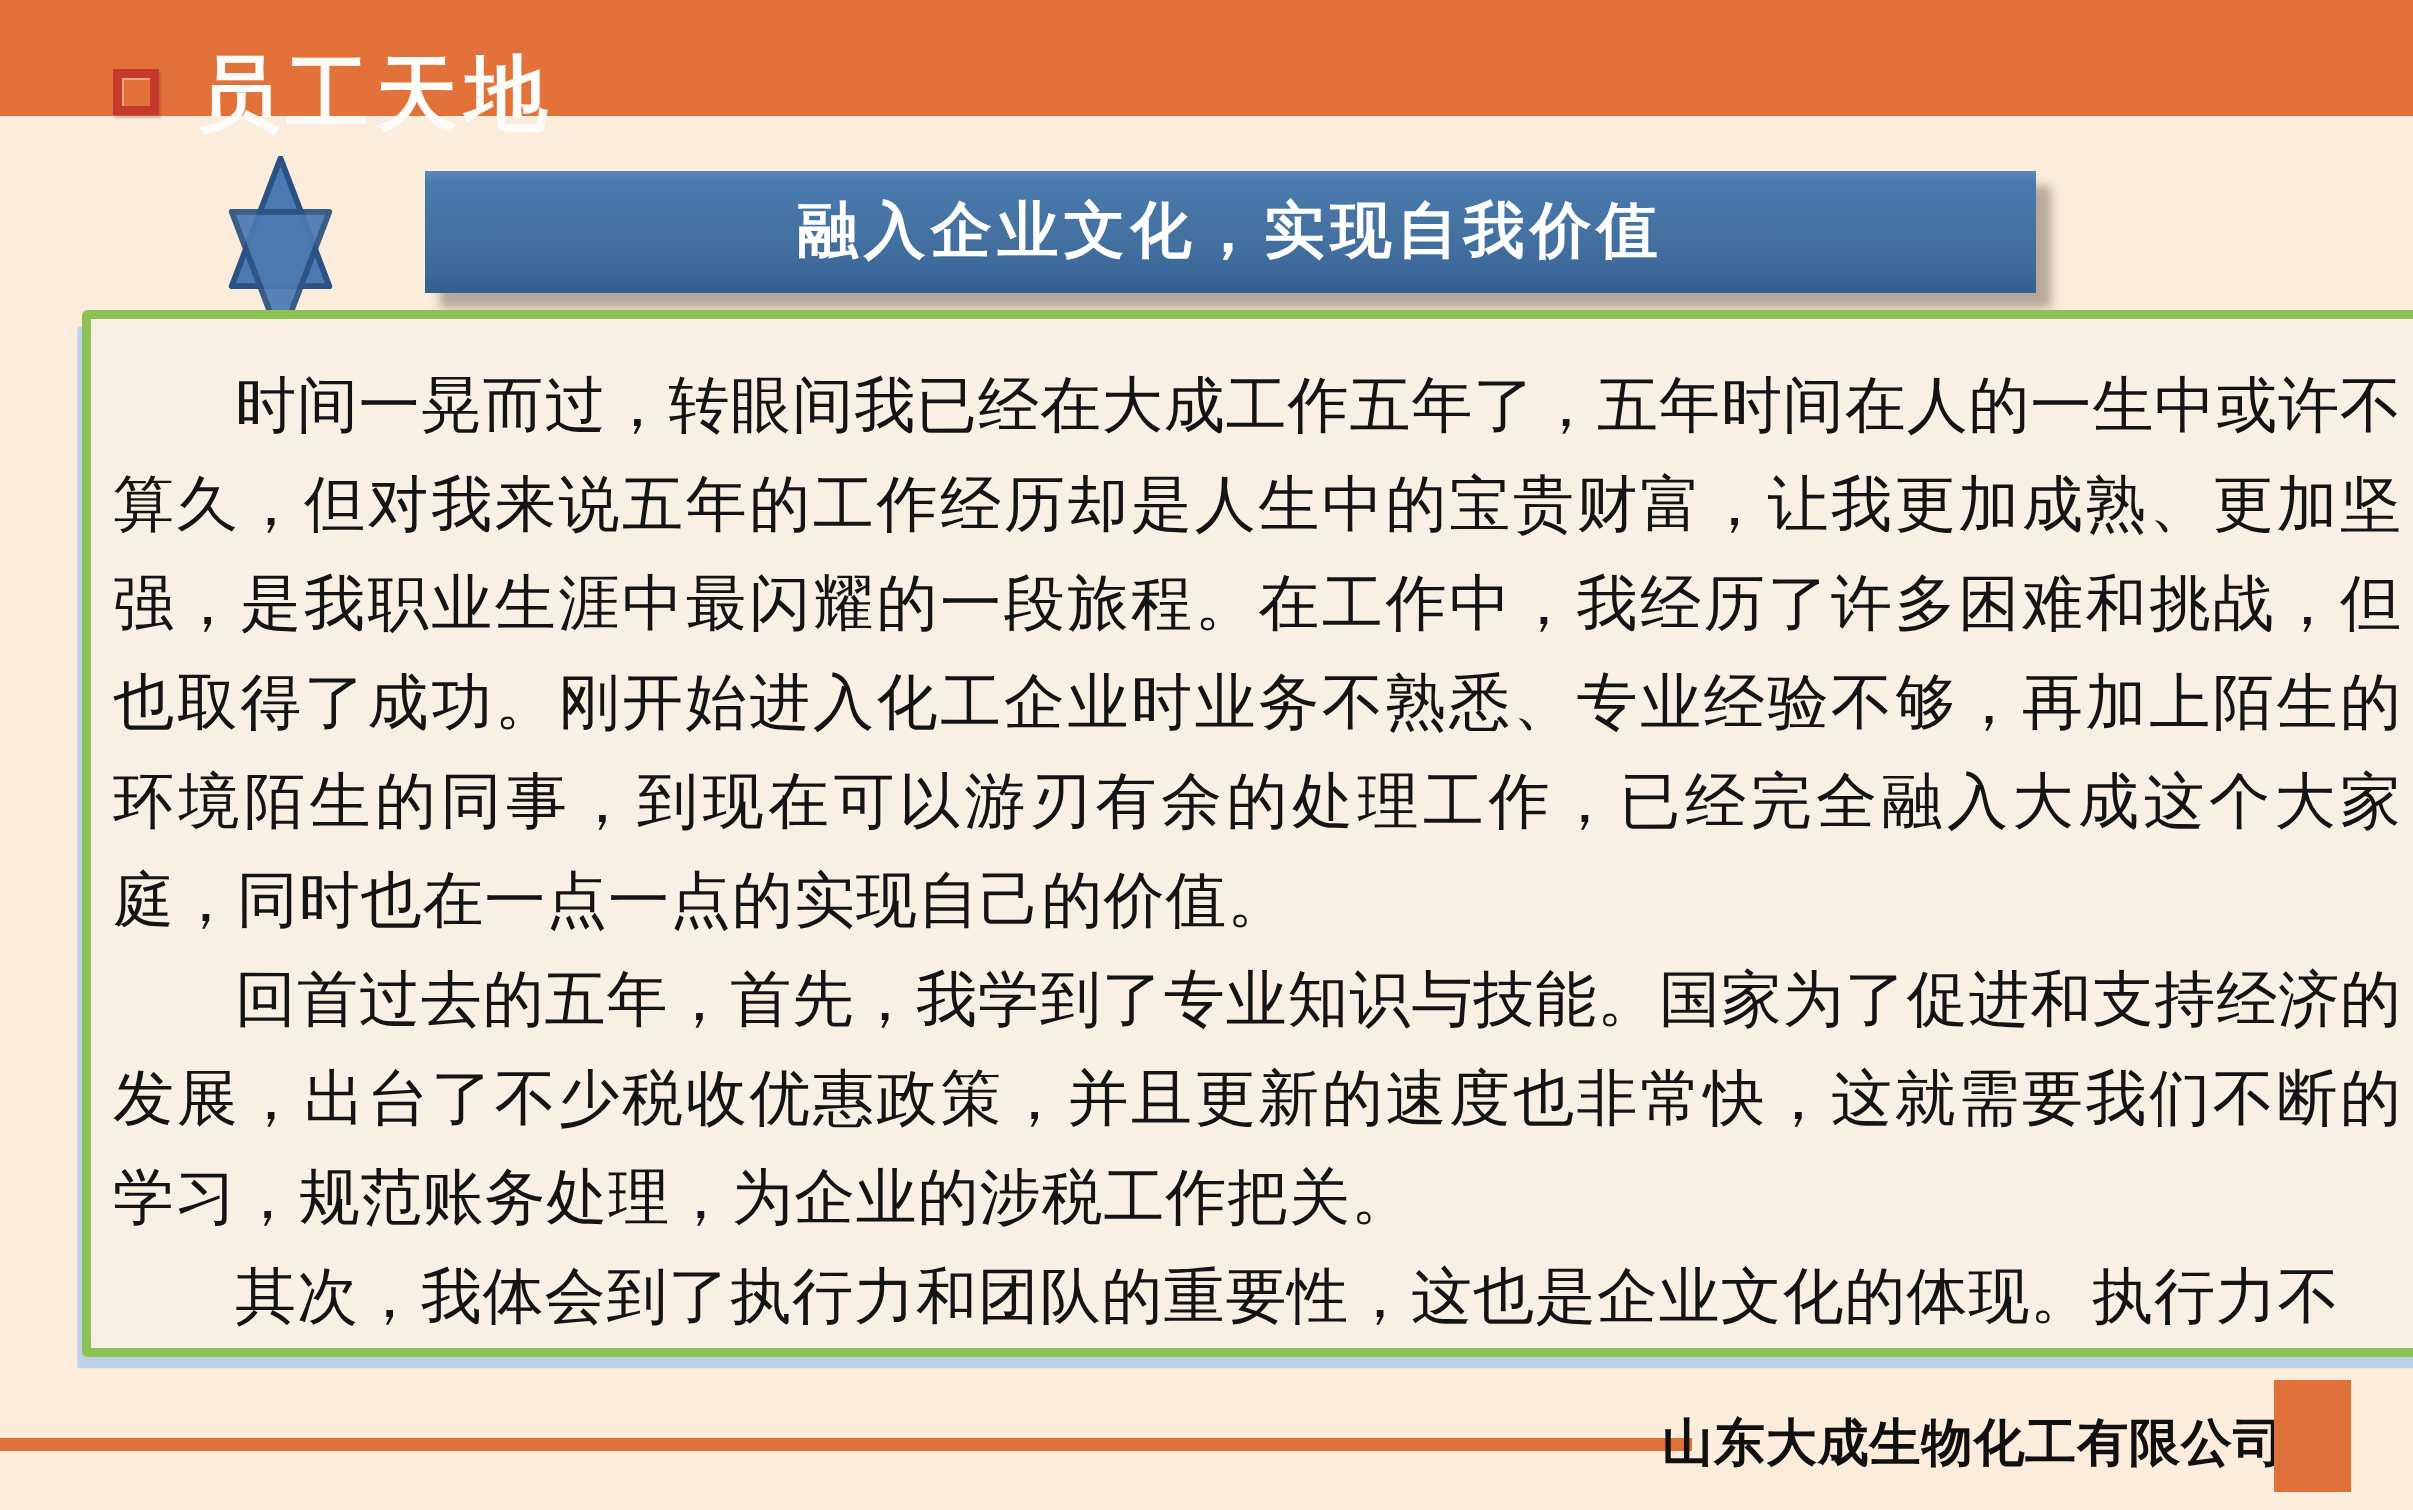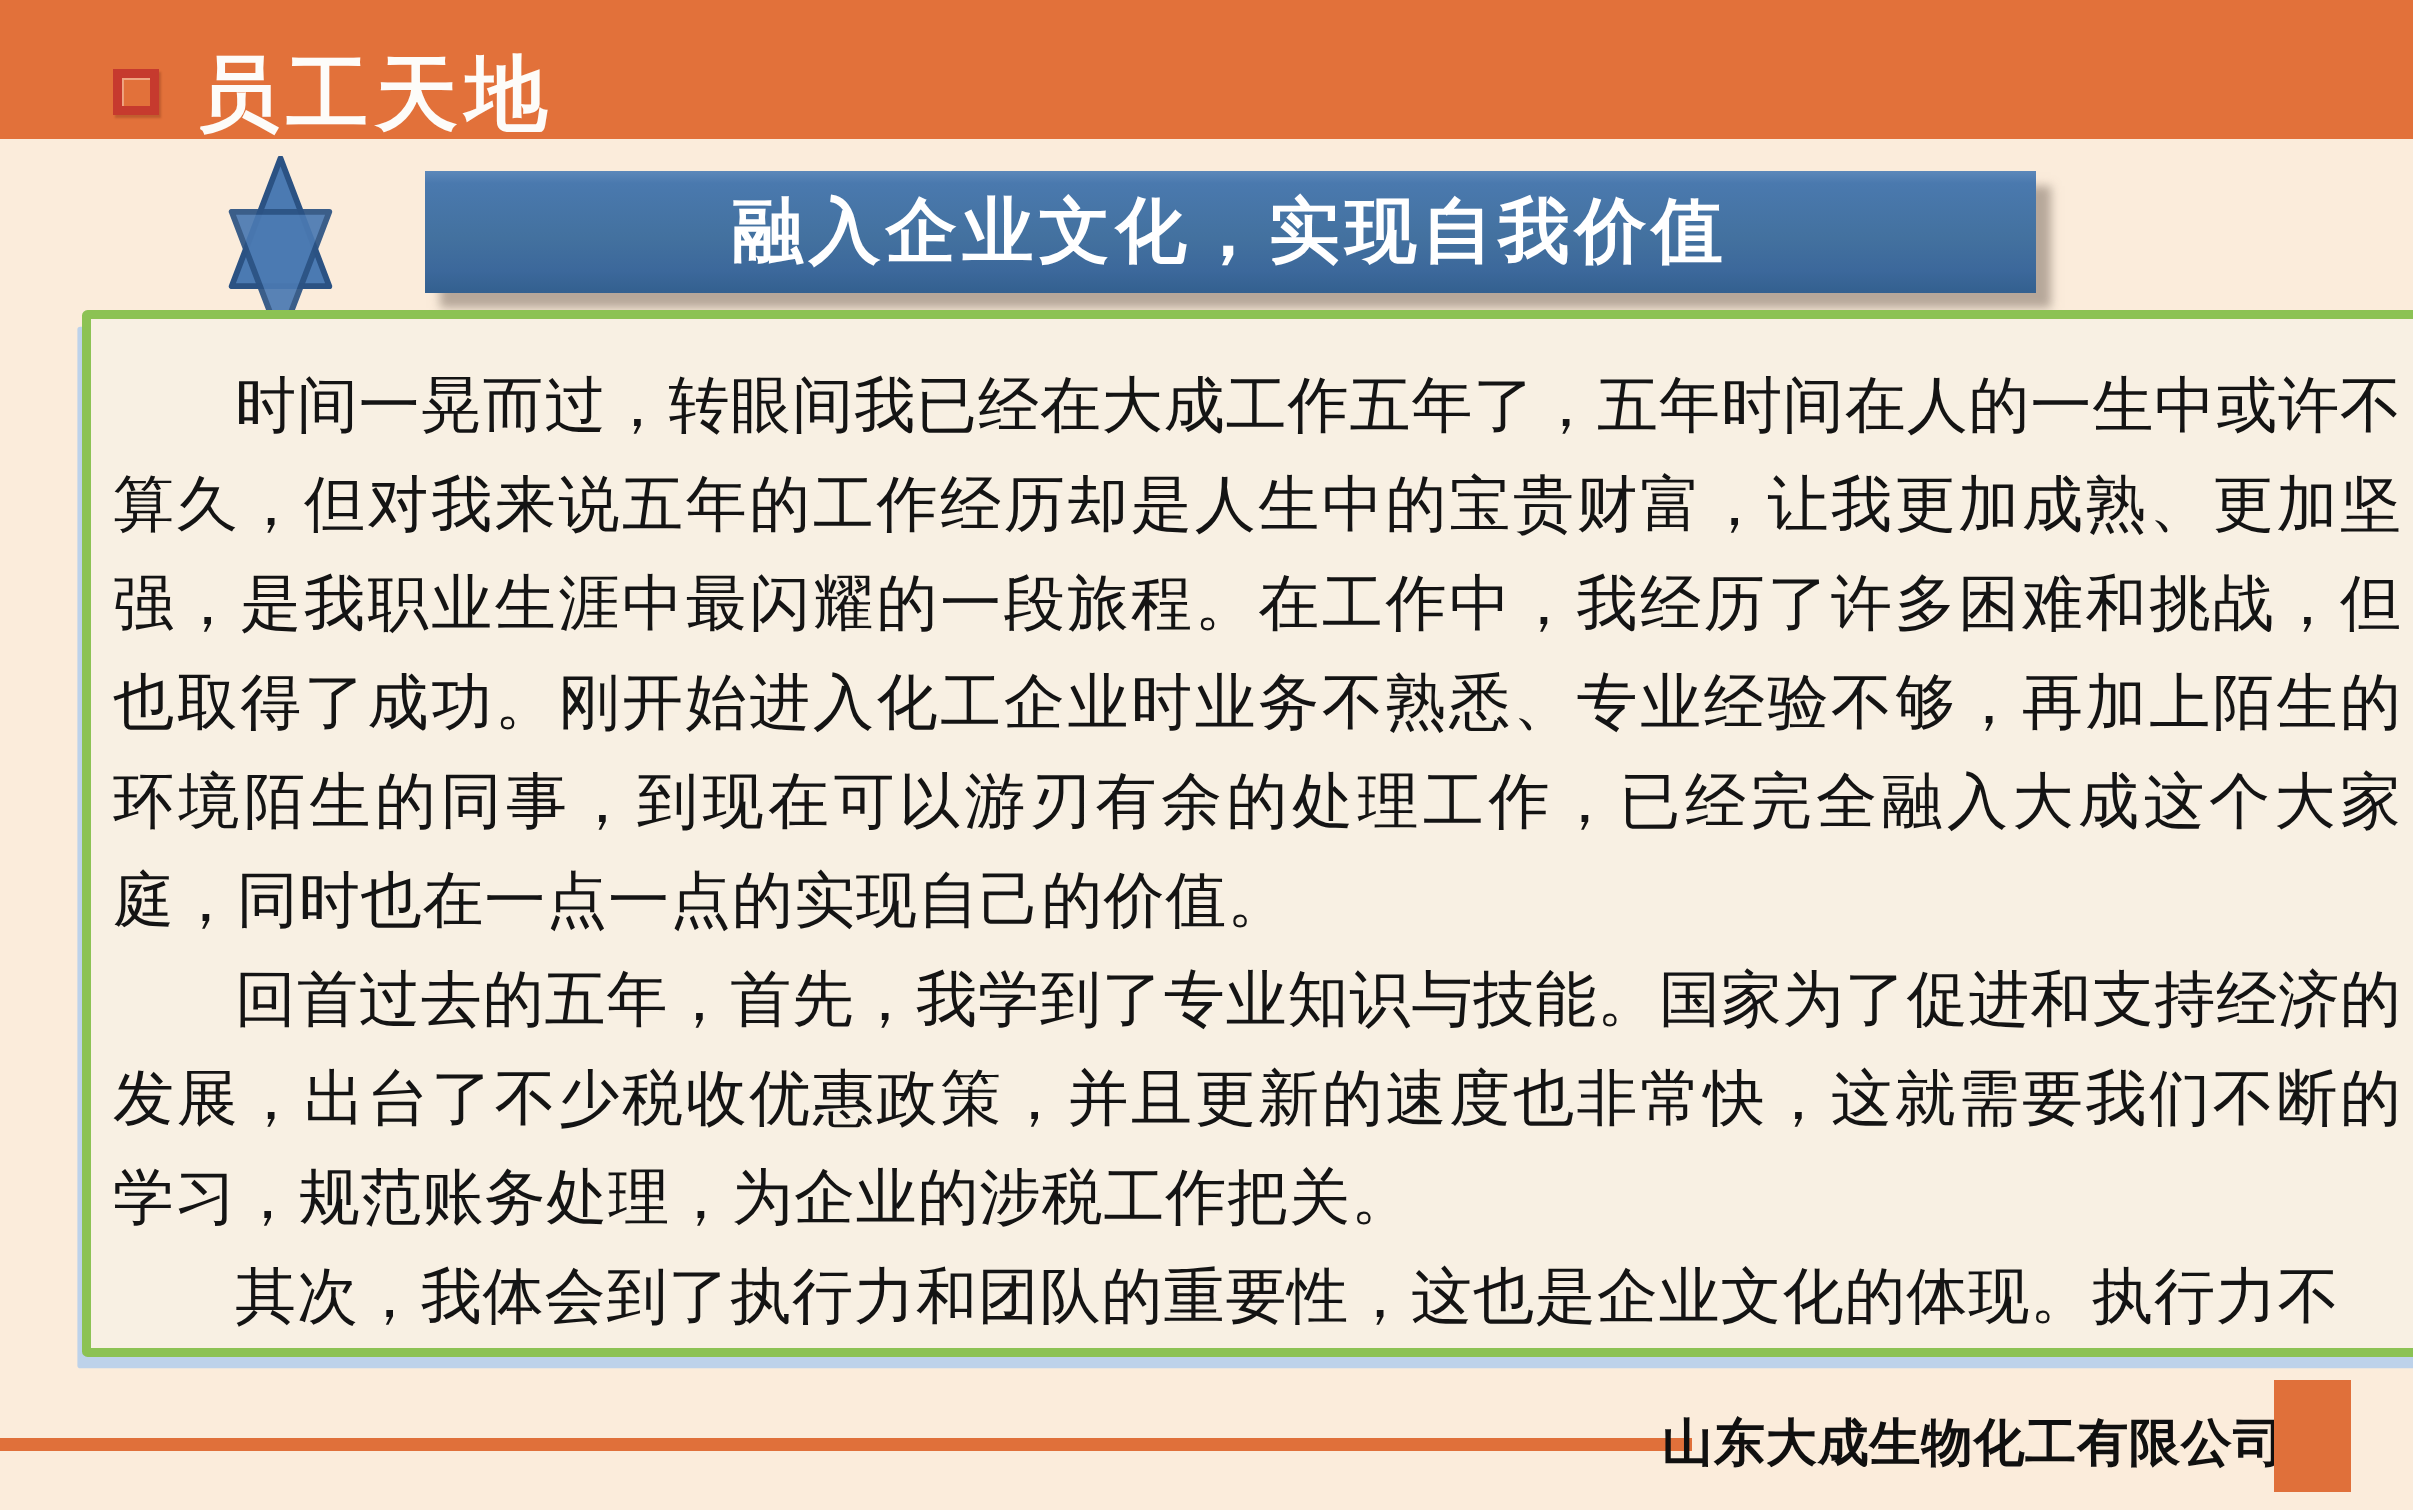--- a/index.html
+++ b/index.html
@@ -4,21 +4,21 @@
 <style>
   html,body { margin:0; padding:0; }
   body {
     width:2413px; height:1510px; position:relative; overflow:hidden;
     background:#fbecdb;
     font-family:"Liberation Sans", sans-serif;
   }
 
   
   .header {
-    position:absolute; left:0; top:0; width:2413px; height:139px;
+    position:absolute; left:0; top:0; width:2413px; height:116px;
     background:#e2713a;
   }
   .bullet-square {
     position:absolute; left:113px; top:69px; width:28px; height:28px;
     border:9.3px solid #c63a2e; background:transparent;
     box-shadow: inset 1.9px 1.9px 0 rgba(255,230,220,0.45), 1.9px 2.8px 1.9px rgba(90,30,10,0.25);
   }
   .header-title {
     position:absolute; left:197px; top:48px; height:91px;
     font-size:82px; line-height:91px; font-weight:bold;
@@ -27,21 +27,21 @@
 
   
   .star { position:absolute; left:221px; top:156px; width:119px; height:186px; }
   .banner {
     position:absolute; left:425px; top:171px; width:1611px; height:122px;
     background:linear-gradient(180deg,#5d88ba 0%, #4a79ae 10%, #43719f 55%, #3c689b 82%, #33608f 100%);
     box-shadow: 15px 15px 9.3px rgba(125,112,100,0.55);
   }
   .banner-title {
     width:100%; height:122px; text-align:center;
-    font-size:71px; line-height:119px; font-weight:bold;
+    font-size:61px; line-height:119px; font-weight:bold;
     color:#ffffff; letter-spacing:5.6px; white-space:nowrap;
   }
 
   
   .article-box {
     position:absolute; left:82px; top:310px; width:2372px; height:1047px;
     box-sizing:border-box;
     border:9.3px solid #8cc254; border-radius:5.6px;
     background:#f8f0e3;
     box-shadow: -7.4px 14px 0 -2.8px #bdd2ea;

